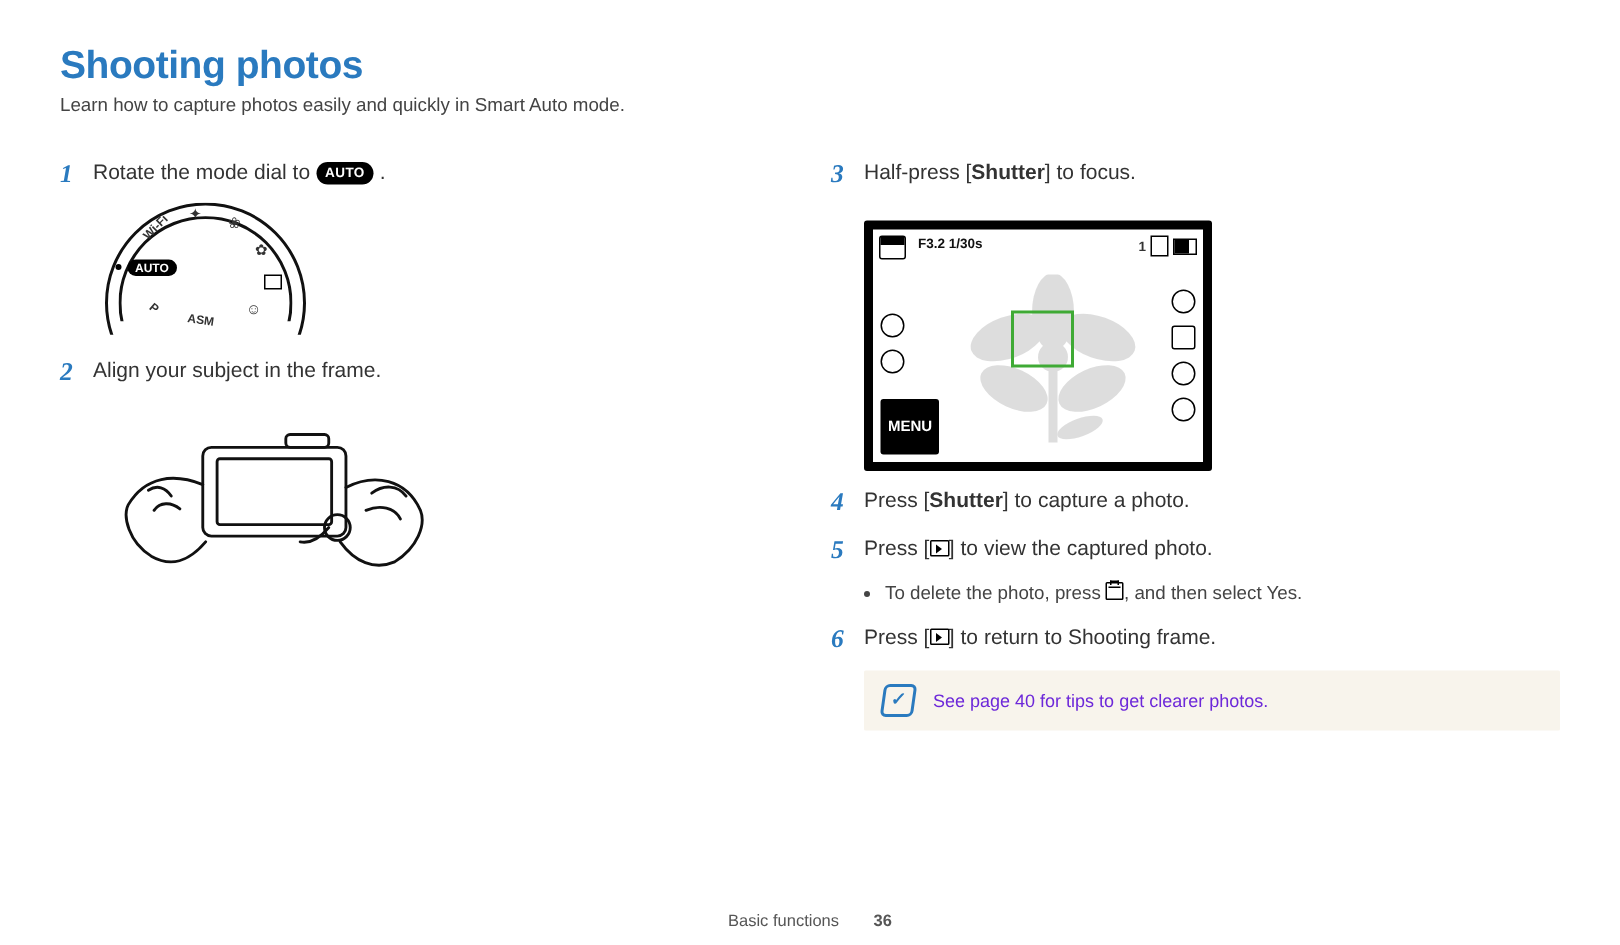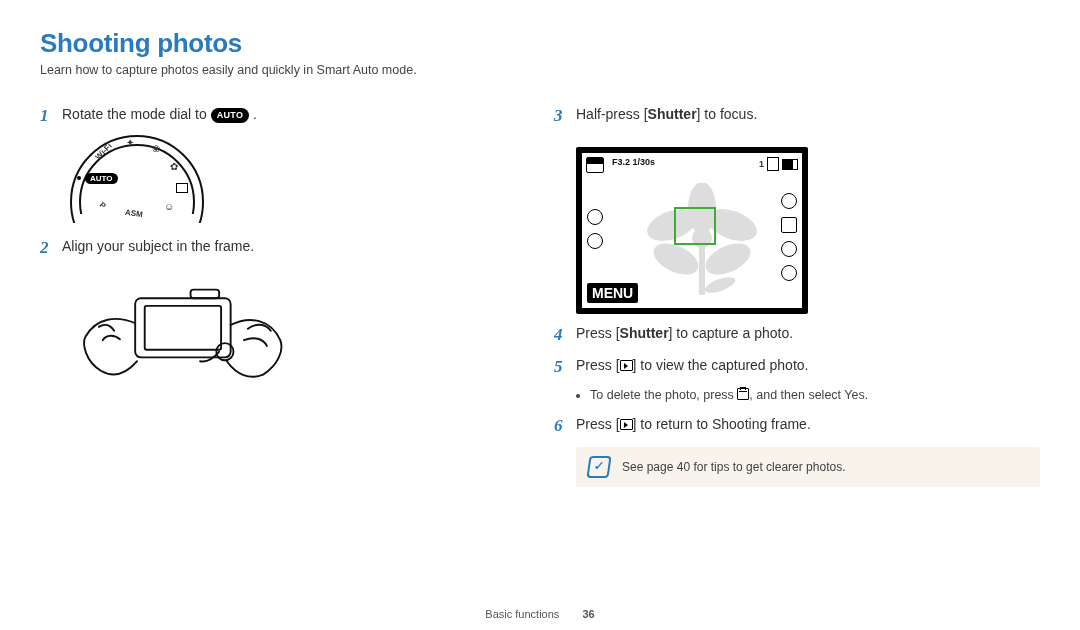--- a/index.html
+++ b/index.html
@@ -34,30 +34,30 @@
   
   .lcd{width:220px;height:155px;margin:20px 0 6px 22px;border:6px solid #000;border-radius:2px;position:relative;background:#fff}
   .lcd .topleft{position:absolute;top:4px;left:4px;width:16px;height:14px;border:1.5px solid #000;border-radius:2px;background:linear-gradient(#000 40%,#fff 40%)}
   .lcd .info{position:absolute;top:4px;left:30px;font-size:9px;font-weight:700;color:#111;font-family:Arial}
   .lcd .topright{position:absolute;top:4px;right:4px;display:flex;gap:3px;align-items:center}
   .lcd .topright .n{font-size:9px;font-weight:700}
   .lcd .topright .card{width:10px;height:12px;border:1.5px solid #000}
   .lcd .topright .batt{width:14px;height:9px;border:1.5px solid #000;position:relative;background:linear-gradient(90deg,#000 70%,#fff 70%)}
   .lcd .focus-box{position:absolute;left:92px;top:54px;width:38px;height:34px;border:2.5px solid #3faa35}
   .lcd .flower{position:absolute;left:50px;top:30px;opacity:.28}
-  .lcd .menu{position:absolute;bottom:5px;left:5px;background:#000;color:#fff;font-size:14px;font-weight:700;padding:2px 5px;border-radius:2px}
+  .lcd .menu{position:absolute;bottom:5px;left:5px;background:#000;color:#fff;font-size:10px;font-weight:700;padding:13px 5px;border-radius:2px}
   .lcd .side-left, .lcd .side-right{position:absolute;display:flex;flex-direction:column;gap:8px}
   .lcd .side-left{left:5px;top:56px}
   .lcd .side-right{right:5px;top:40px}
   .lcd .mini{width:14px;height:14px;border:1.5px solid #000;border-radius:50%;position:relative}
   .lcd .mini.sq{border-radius:2px}
   
   .tip{margin:10px 0 0 22px;background:#f8f4ec;display:flex;align-items:center;padding:9px 12px;border-radius:1px}
   .tip .tip-icon{width:18px;height:18px;border:2px solid #2a7abf;border-radius:4px;color:#2a7abf;font-weight:700;font-size:12px;text-align:center;line-height:17px;flex-shrink:0;margin-right:12px;transform:skewX(-8deg)}
-  .tip .tip-text{font-size:12px;color:#404040}
+  .tip .tip-text{font-size:12px;color:#6d28d9}
   .footer{position:absolute;bottom:10px;left:0;right:0;text-align:center;font-size:11px;color:#555}
   .footer .pn{font-weight:700;margin-left:20px}
 </style>
 </head>
 <body>
 
 <div class="page">
 
   <h1 class="title">Shooting photos</h1>
   <p class="subtitle">Learn how to capture photos easily and quickly in Smart Auto mode.</p>

